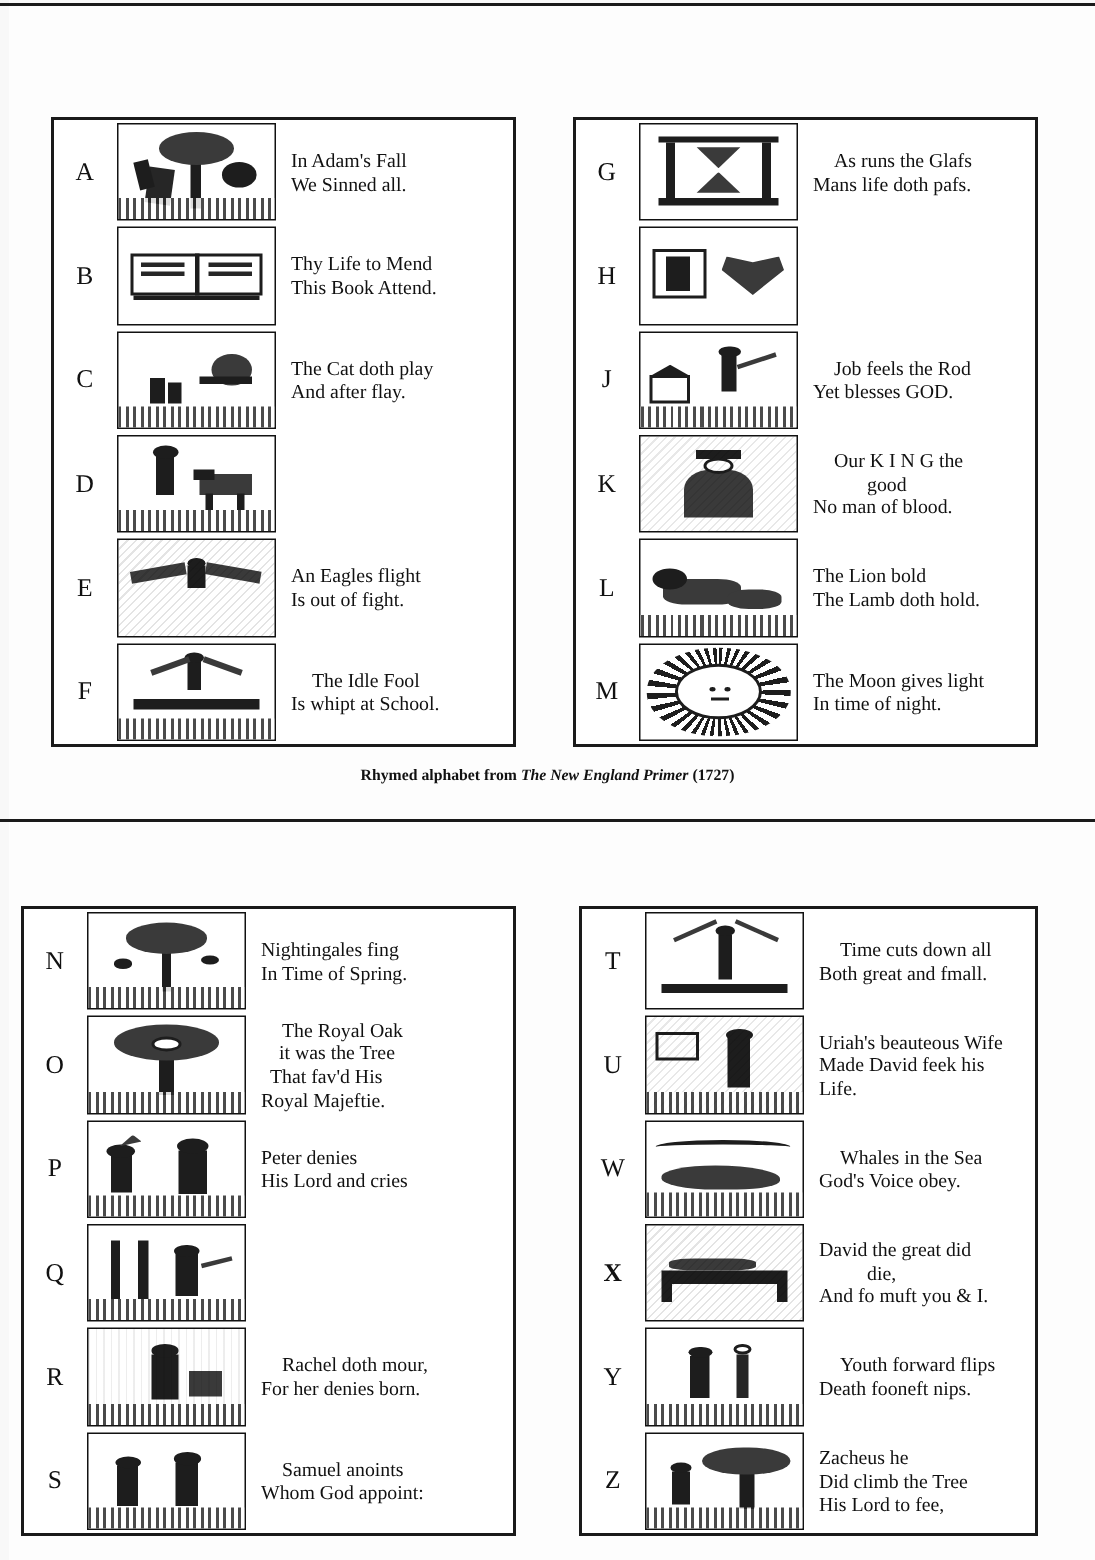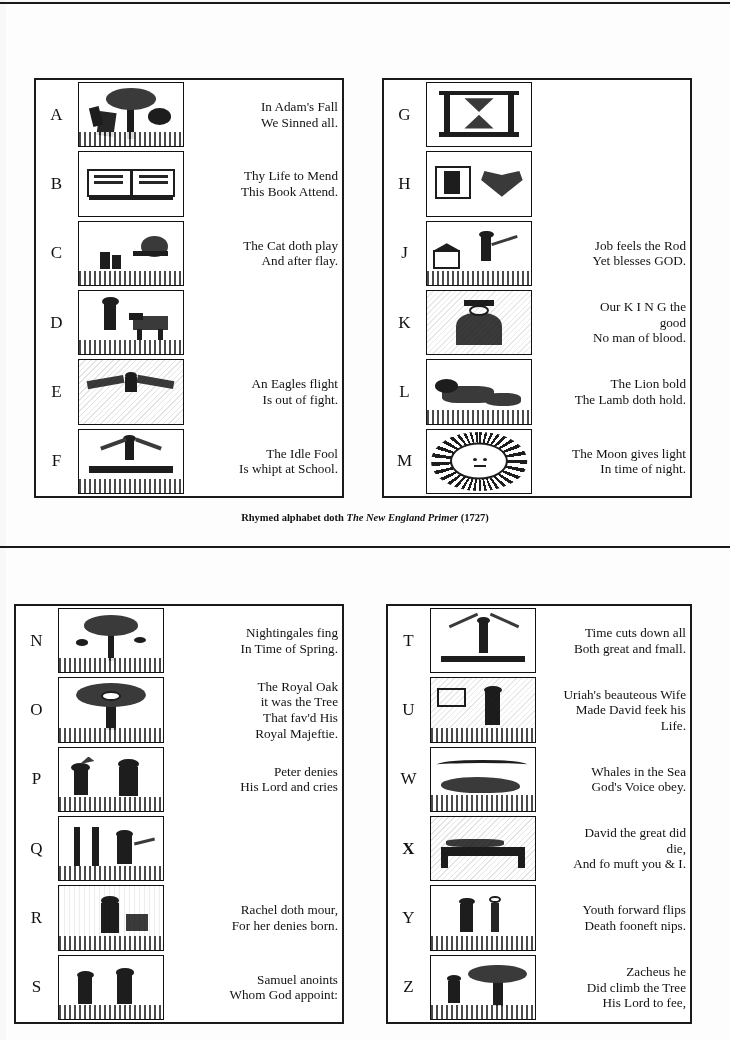--- a/index.html
+++ b/index.html
@@ -97,21 +97,20 @@
     padding: 2px 4px 2px 10px;
     display: flex;
     flex-direction: column;
     justify-content: center;
     font-size: 13.2px;
     line-height: 1.18;
     color: #111;
   }
   .verse .ln {
     white-space: nowrap;
-    text-align: right;
   }
   .verse.indent1 .ln:first-child { padding-left: 14px; }
 
   .caption {
     position: absolute;
     left: 0;
     width: 730px;
     top: 512px;
     text-align: center;
     font-size: 10.5px;
@@ -269,20 +268,24 @@
         <div class="entry">
           <div class="letter">G</div>
           <div class="cut">
             <div class="wc" style="left:12%;top:12%;width:76%;height:7%"></div>
             <div class="wc" style="left:12%;top:78%;width:76%;height:8%"></div>
             <div class="wc" style="left:16%;top:19%;width:6%;height:59%"></div>
             <div class="wc" style="left:78%;top:19%;width:6%;height:59%"></div>
             <div class="wc soft" style="left:36%;top:24%;width:28%;height:22%;clip-path:polygon(0 0,100% 0,50% 100%)"></div>
             <div class="wc soft" style="left:36%;top:50%;width:28%;height:22%;clip-path:polygon(50% 0,100% 100%,0 100%)"></div>
           </div>
+          <div class="verse indent1">
+            <div class="ln">As runs the Glafs</div>
+            <div class="ln">Mans life doth pafs.</div>
+          </div>
         </div>
 
         <div class="entry">
           <div class="letter">H</div>
           <div class="cut">
             <div class="wc" style="left:8%;top:22%;width:34%;height:52%;background:#fff;border:2px solid #1d1d1d;box-sizing:border-box"></div>
             <div class="wc" style="left:16%;top:30%;width:16%;height:36%"></div>
             <div class="wc soft" style="left:52%;top:26%;width:40%;height:44%;clip-path:polygon(50% 100%, 0 40%, 8% 8%, 50% 22%, 92% 8%, 100% 40%)"></div>
           </div>
         </div>
@@ -344,21 +347,21 @@
           <div class="verse">
             <div class="ln">The Moon gives light</div>
             <div class="ln">In time of night.</div>
           </div>
         </div>
 
       </div>
     </div>
 
     <div class="caption">
-      <span>Rhymed alphabet doth </span><span class="it">The New England Primer</span><span> (1727)</span>
+      <span>Rhymed alphabet from </span><span class="it">The New England Primer</span><span> (1727)</span>
     </div>
   </div>
 
   <div class="half half-bottom">
 
     <div class="plate plate-C" style="top:48px">
       <div class="entries">
 
         <div class="entry">
           <div class="letter">N</div>

